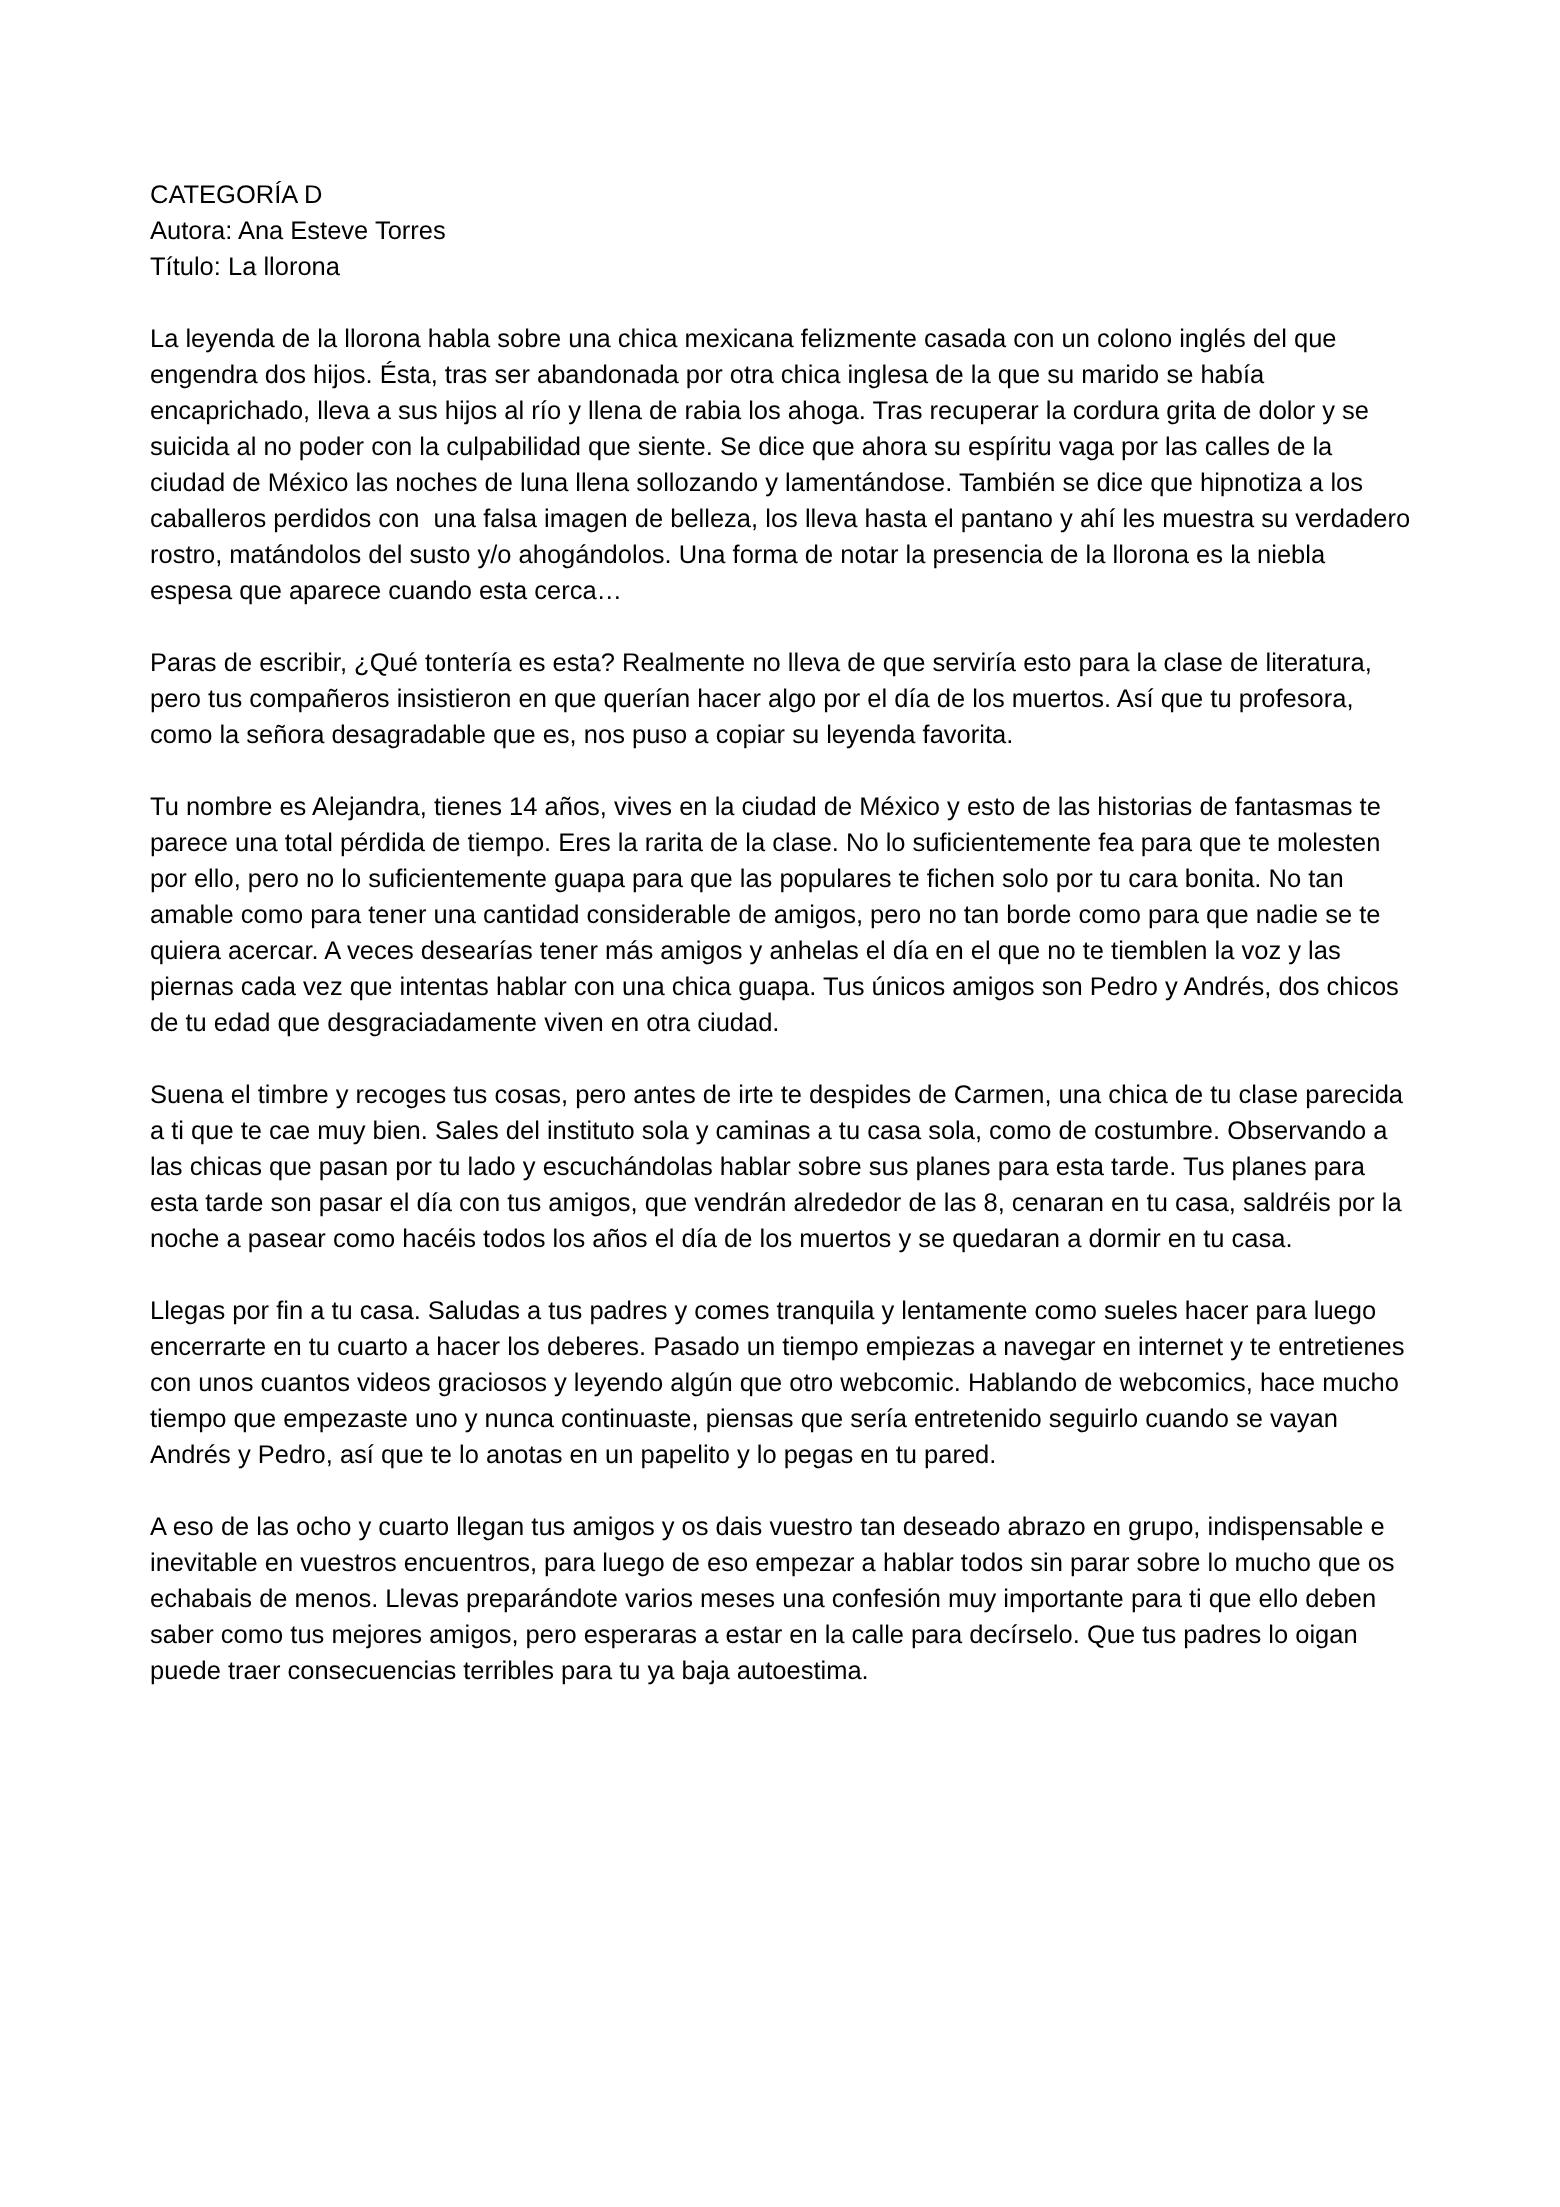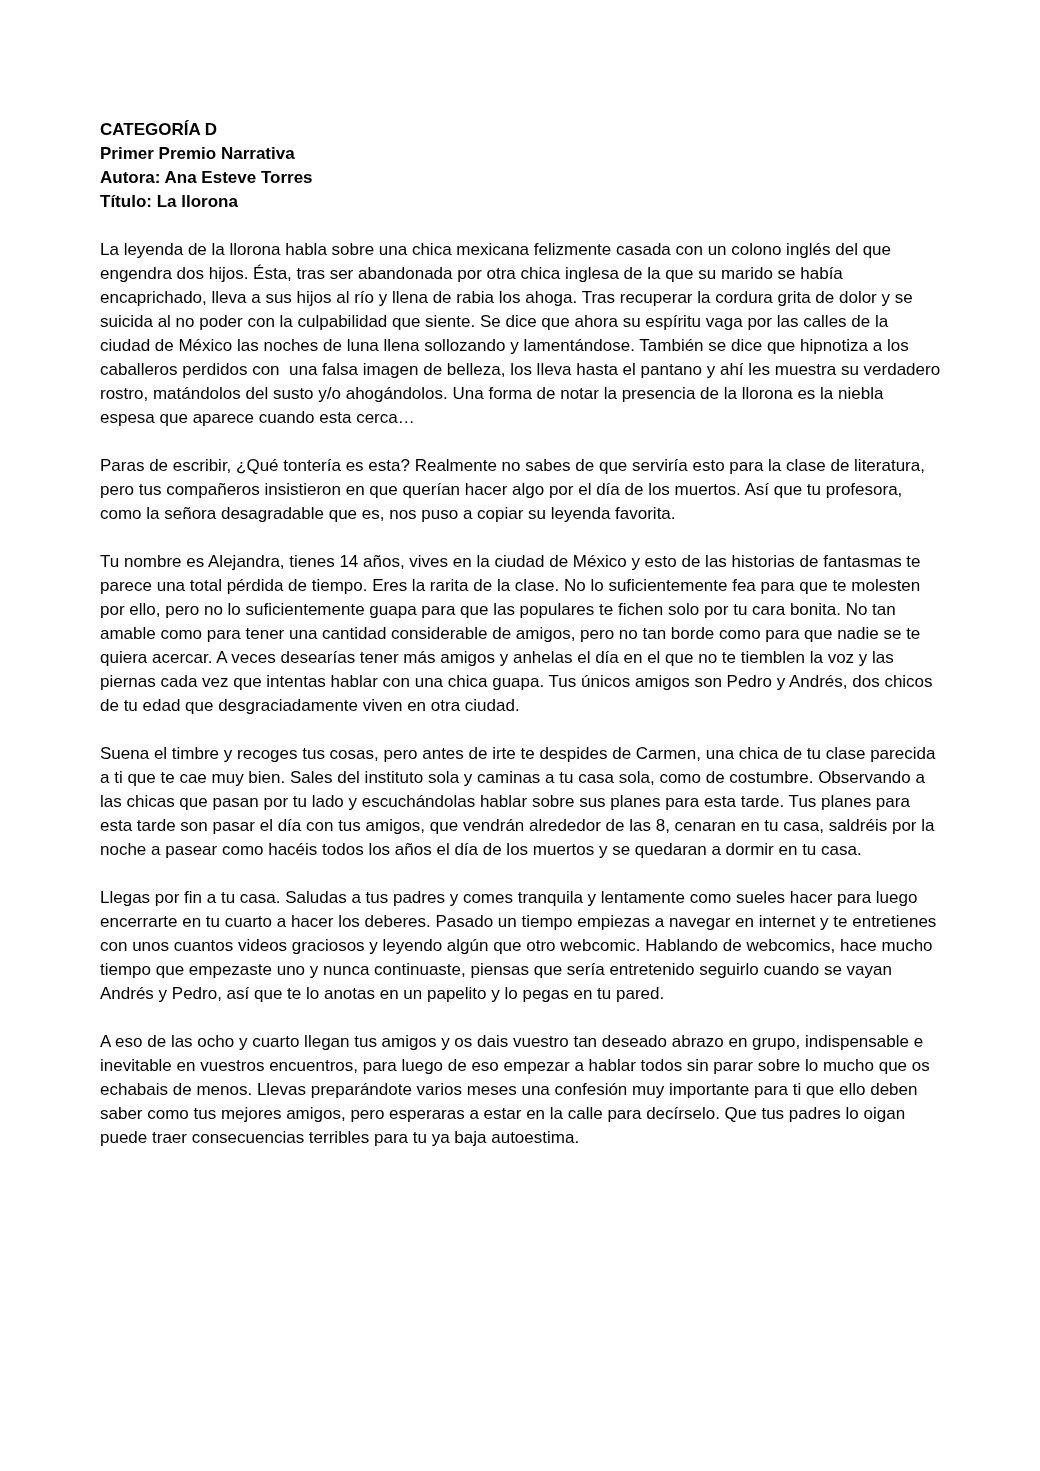--- a/index.html
+++ b/index.html
@@ -18,45 +18,44 @@
   }
   .content {
     position: absolute;
     top: 118px;
     left: 100px;
     width: 842px;
     font-size: 17px;
     line-height: 24px;
   }
   .doc-header {
-    font-weight: bold;
+    font-weight: normal;
     margin: 0 0 24px 0;
   }
   .doc-header div {
     white-space: pre-wrap;
   }
   .content p {
     margin: 0 0 24px 0;
     white-space: pre-wrap;
   }
 </style>
 </head>
 <body>
 
 <div class="page">
   <div class="content">
 
     <div class="doc-header">
       <div>CATEGORÍA D</div>
-      <div>Primer Premio Narrativa</div>
       <div>Autora: Ana Esteve Torres</div>
       <div>Título: La llorona</div>
     </div>
 
     <p>La leyenda de la llorona habla sobre una chica mexicana felizmente casada con un colono inglés del que engendra dos hijos. Ésta, tras ser abandonada por otra chica inglesa de la que su marido se había encaprichado, lleva a sus hijos al río y llena de rabia los ahoga. Tras recuperar la cordura grita de dolor y se suicida al no poder con la culpabilidad que siente. Se dice que ahora su espíritu vaga por las calles de la ciudad de México las noches de luna llena sollozando y lamentándose. También se dice que hipnotiza a los caballeros perdidos con  una falsa imagen de belleza, los lleva hasta el pantano y ahí les muestra su verdadero rostro, matándolos del susto y/o ahogándolos. Una forma de notar la presencia de la llorona es la niebla espesa que aparece cuando esta cerca…</p>
-    <p>Paras de escribir, ¿Qué tontería es esta? Realmente no sabes de que serviría esto para la clase de literatura, pero tus compañeros insistieron en que querían hacer algo por el día de los muertos. Así que tu profesora, como la señora desagradable que es, nos puso a copiar su leyenda favorita.</p>
+    <p>Paras de escribir, ¿Qué tontería es esta? Realmente no lleva de que serviría esto para la clase de literatura, pero tus compañeros insistieron en que querían hacer algo por el día de los muertos. Así que tu profesora, como la señora desagradable que es, nos puso a copiar su leyenda favorita.</p>
     <p>Tu nombre es Alejandra, tienes 14 años, vives en la ciudad de México y esto de las historias de fantasmas te parece una total pérdida de tiempo. Eres la rarita de la clase. No lo suficientemente fea para que te molesten por ello, pero no lo suficientemente guapa para que las populares te fichen solo por tu cara bonita. No tan amable como para tener una cantidad considerable de amigos, pero no tan borde como para que nadie se te quiera acercar. A veces desearías tener más amigos y anhelas el día en el que no te tiemblen la voz y las piernas cada vez que intentas hablar con una chica guapa. Tus únicos amigos son Pedro y Andrés, dos chicos de tu edad que desgraciadamente viven en otra ciudad.</p>
     <p>Suena el timbre y recoges tus cosas, pero antes de irte te despides de Carmen, una chica de tu clase parecida a ti que te cae muy bien. Sales del instituto sola y caminas a tu casa sola, como de costumbre. Observando a las chicas que pasan por tu lado y escuchándolas hablar sobre sus planes para esta tarde. Tus planes para esta tarde son pasar el día con tus amigos, que vendrán alrededor de las 8, cenaran en tu casa, saldréis por la noche a pasear como hacéis todos los años el día de los muertos y se quedaran a dormir en tu casa.</p>
     <p>Llegas por fin a tu casa. Saludas a tus padres y comes tranquila y lentamente como sueles hacer para luego encerrarte en tu cuarto a hacer los deberes. Pasado un tiempo empiezas a navegar en internet y te entretienes con unos cuantos videos graciosos y leyendo algún que otro webcomic. Hablando de webcomics, hace mucho tiempo que empezaste uno y nunca continuaste, piensas que sería entretenido seguirlo cuando se vayan Andrés y Pedro, así que te lo anotas en un papelito y lo pegas en tu pared.</p>
     <p>A eso de las ocho y cuarto llegan tus amigos y os dais vuestro tan deseado abrazo en grupo, indispensable e inevitable en vuestros encuentros, para luego de eso empezar a hablar todos sin parar sobre lo mucho que os echabais de menos. Llevas preparándote varios meses una confesión muy importante para ti que ello deben saber como tus mejores amigos, pero esperaras a estar en la calle para decírselo. Que tus padres lo oigan puede traer consecuencias terribles para tu ya baja autoestima.</p>
 
   </div>
 </div>
 
 </body></html>

